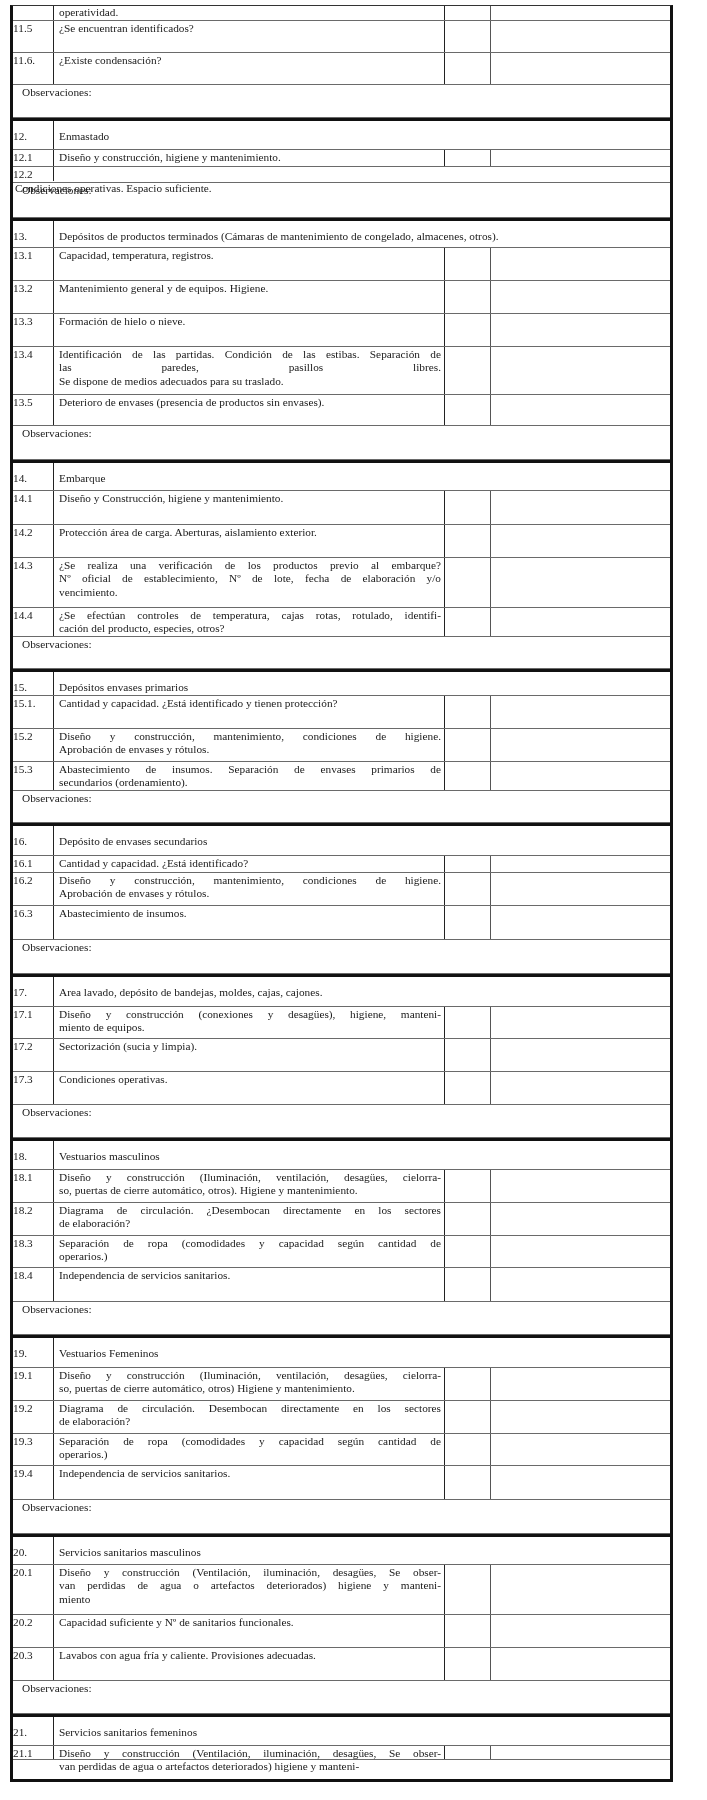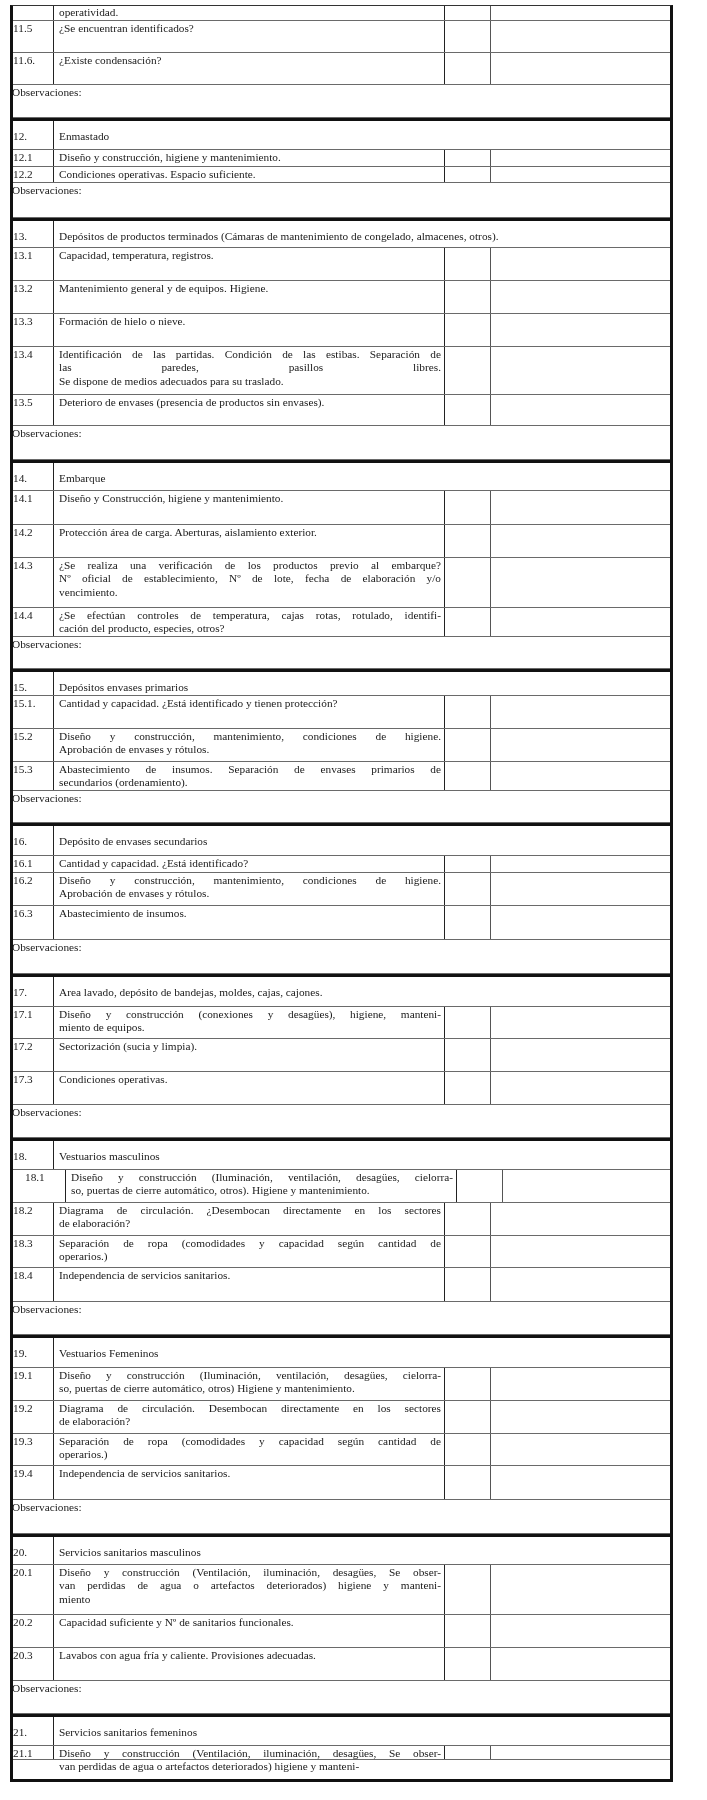--- a/index.html
+++ b/index.html
@@ -10,21 +10,21 @@
          display:flex; font-size:11.3px; line-height:13.3px; }
   .row.thick-top { border-top:3px solid #111; }
   .num { width:44px; box-sizing:border-box; border-right:1px solid #222; padding:1px 0 0 3px; flex:none; }
   .text { width:390px; box-sizing:border-box; padding:1px 3px 0 5px; flex:none; text-align:justify; }
   .text .ln { display:block; text-align-last:left; }
   .text .ln.just { text-align-last:justify; }
   .c1 { width:47px; box-sizing:border-box; border-left:1px solid #222; border-right:1px solid #555; flex:none; }
   .c2 { flex:1; }
   .header .text { width:auto; flex:1; padding-top:9px; }
   .header .num { padding-top:9px; }
-  .obs { padding:1px 0 0 2px; width:100%; }
+  .obs { padding:1px 0 0 12px; width:100%; }
   .frame { position:absolute; left:10px; top:5px; width:663px; height:1777px;
            box-sizing:border-box; border-left:3px solid #111; border-right:3px solid #111;
            border-top:1px solid #333; border-bottom:3px solid #111; pointer-events:none; }
 </style>
 </head>
 <body>
 
 <div id="sheet">
     <div class="row" style="height: 16px;">
       <div class="num"></div>
@@ -58,21 +58,21 @@
       <div class="text">Enmastado</div>
     </div>
     <div class="row" style="height: 17px;">
       <div class="num">12.1</div>
       <div class="text">
         <span class="ln">Diseño y construcción, higiene y mantenimiento.</span>
       </div>
       <div class="c1"></div>
       <div class="c2"></div>
     </div>
-    <div class="row" style="height: 16px;">
+    <div class="row" style="height: 16px; flex-direction: column;">
       <div class="num">12.2</div>
       <div class="text">
         <span class="ln">Condiciones operativas. Espacio suficiente.</span>
       </div>
       <div class="c1"></div>
       <div class="c2"></div>
     </div>
     <div class="row" style="height: 35px;">
       <div class="obs">Observaciones:</div>
     </div>
@@ -261,21 +261,21 @@
       <div class="c1"></div>
       <div class="c2"></div>
     </div>
     <div class="row" style="height: 33px;">
       <div class="obs">Observaciones:</div>
     </div>
     <div class="row header thick-top" style="height: 32px;">
       <div class="num">18.</div>
       <div class="text">Vestuarios masculinos</div>
     </div>
-    <div class="row" style="height: 33px; padding-left: 12px;">
+    <div class="row" style="height: 33px;">
       <div class="num">18.1</div>
       <div class="text">
         <span class="ln just">Diseño y construcción (Iluminación, ventilación, desagües, cielorra-</span>
         <span class="ln">so, puertas de cierre automático, otros). Higiene y mantenimiento.</span>
       </div>
       <div class="c1"></div>
       <div class="c2"></div>
     </div>
     <div class="row" style="height: 33px;">
       <div class="num">18.2</div>

